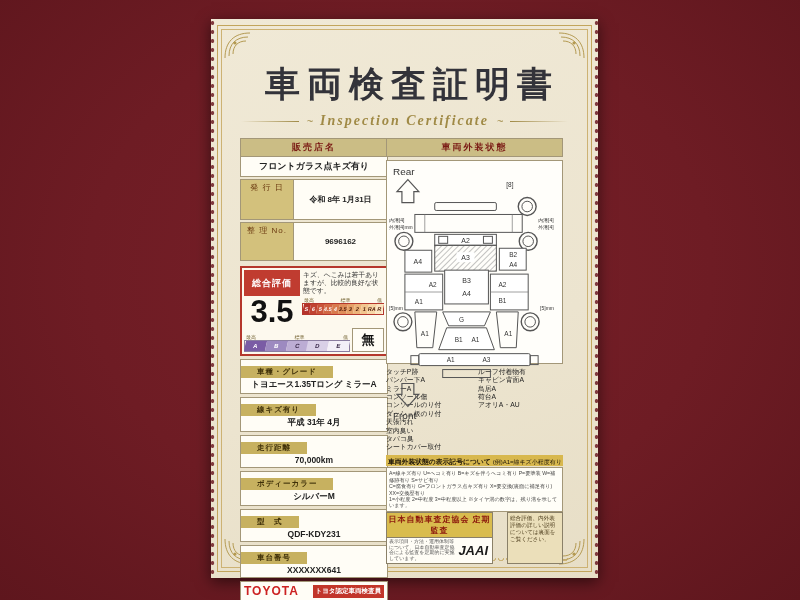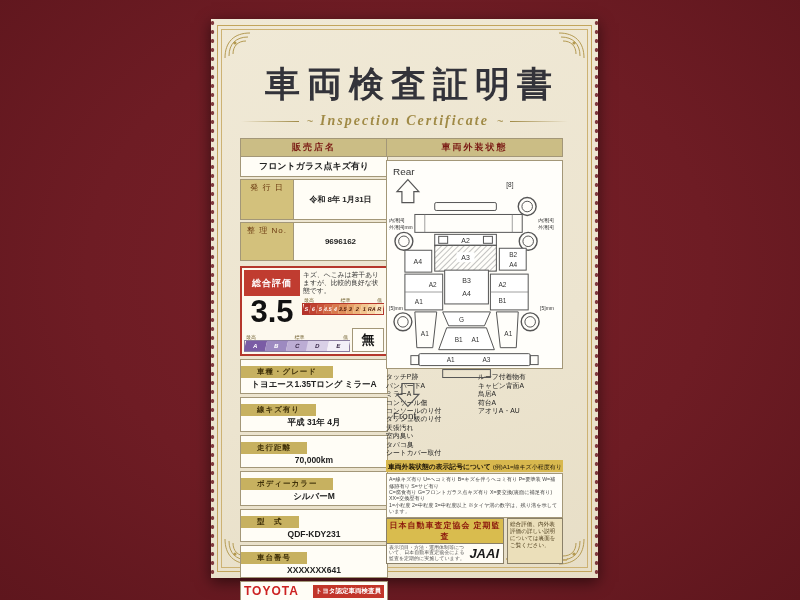--- a/index.html
+++ b/index.html
@@ -117,21 +117,21 @@
   svg text{font-family:"Liberation Sans",sans-serif;fill:#333;}
   .notes{display:flex;margin-top:4px;font-size:6.8px;line-height:8.4px;color:#222;}
   .notes ul{list-style:none;margin:0;padding:0;}
   .notes .nl{width:92px;}
   .notes .nr{flex:1;}
   .legend-bar{margin-top:3px;background:#d8b84e;color:#1c1408;font-size:6.8px;font-weight:bold;
     padding:2px 2px;white-space:nowrap;overflow:hidden;}
   .legend-bar .ex{font-weight:normal;font-size:6px;}
   .legend-box{border:1px solid #a39778;background:#fffef8;font-size:5.2px;line-height:6.4px;color:#444;
     padding:2px;margin-top:1px;}
-  .footer-right-row{margin-top:auto;display:flex;gap:3px;align-items:stretch;}
+  .footer-right-row{margin-top:auto;display:flex;gap:14px;align-items:stretch;}
   .fbox.jaai-box{flex:1;}
   .backnote{width:50px;background:#ebdfba;border:1px solid #8a8068;font-size:5.6px;line-height:7px;
     color:#4a3a1a;padding:2px;}
 </style>
 </head>
 <body>
 
 <div class="cert">
   <div class="perf l"></div>
   <div class="perf r"></div>

